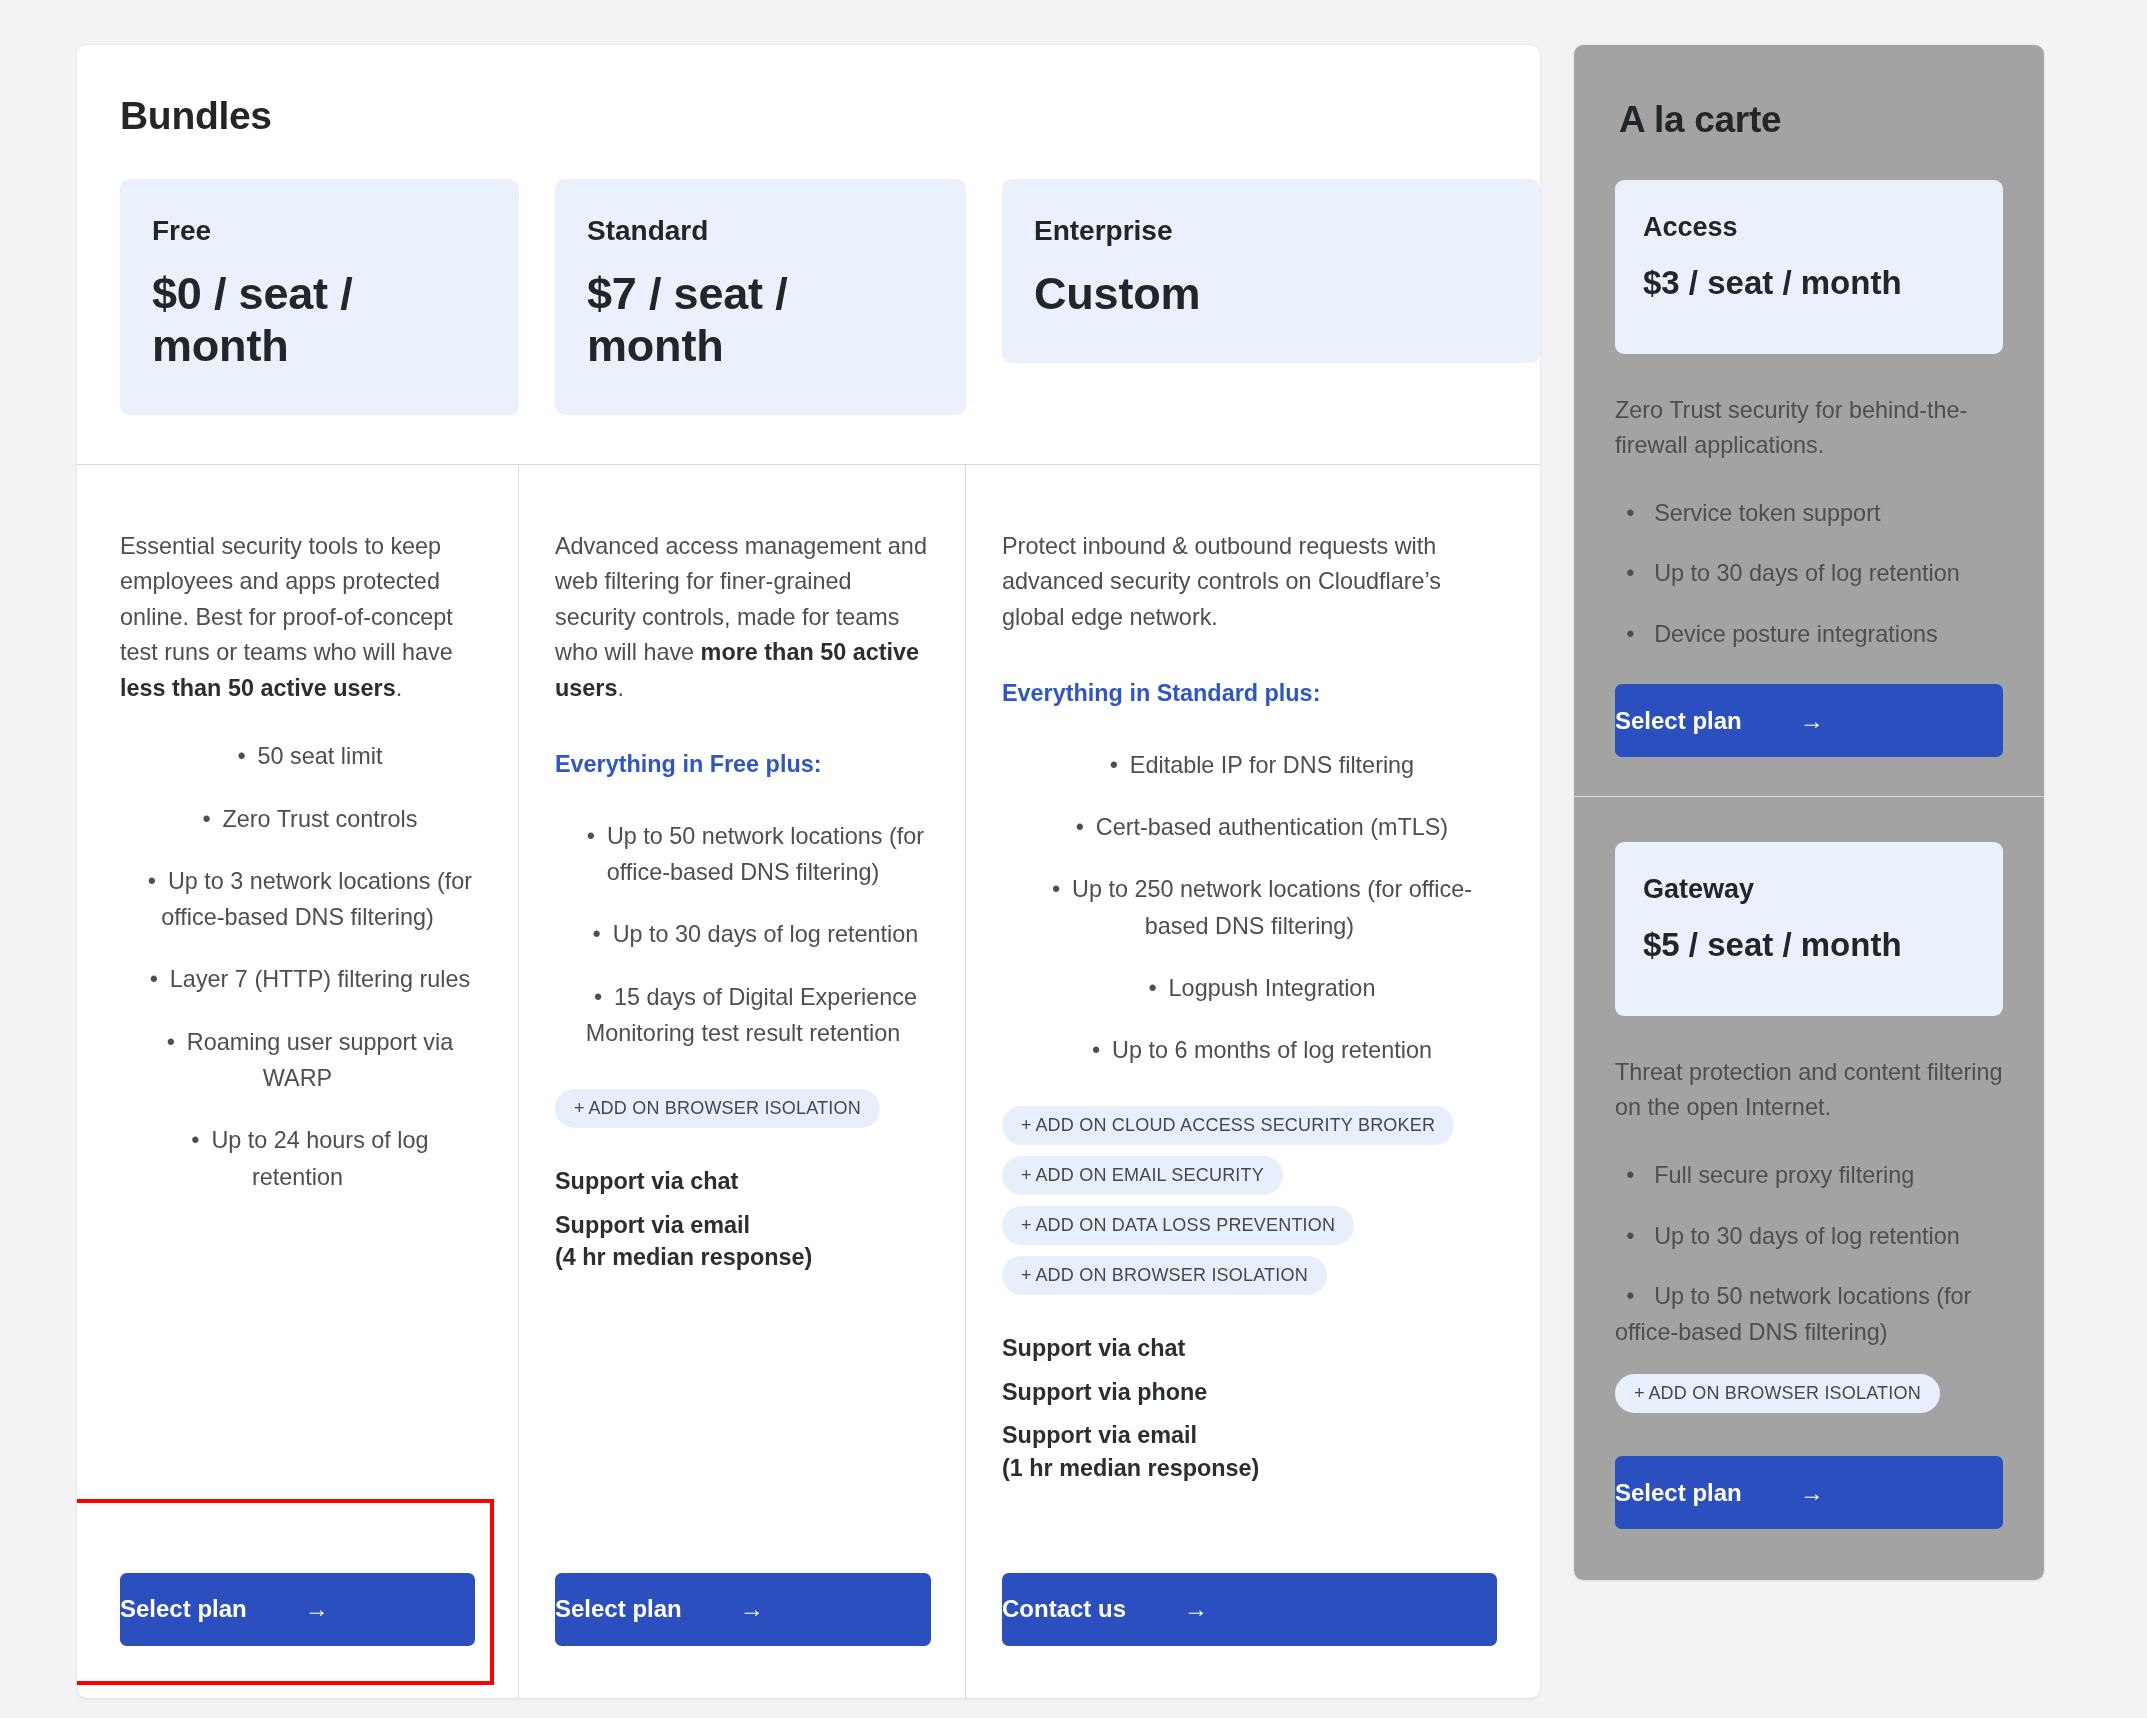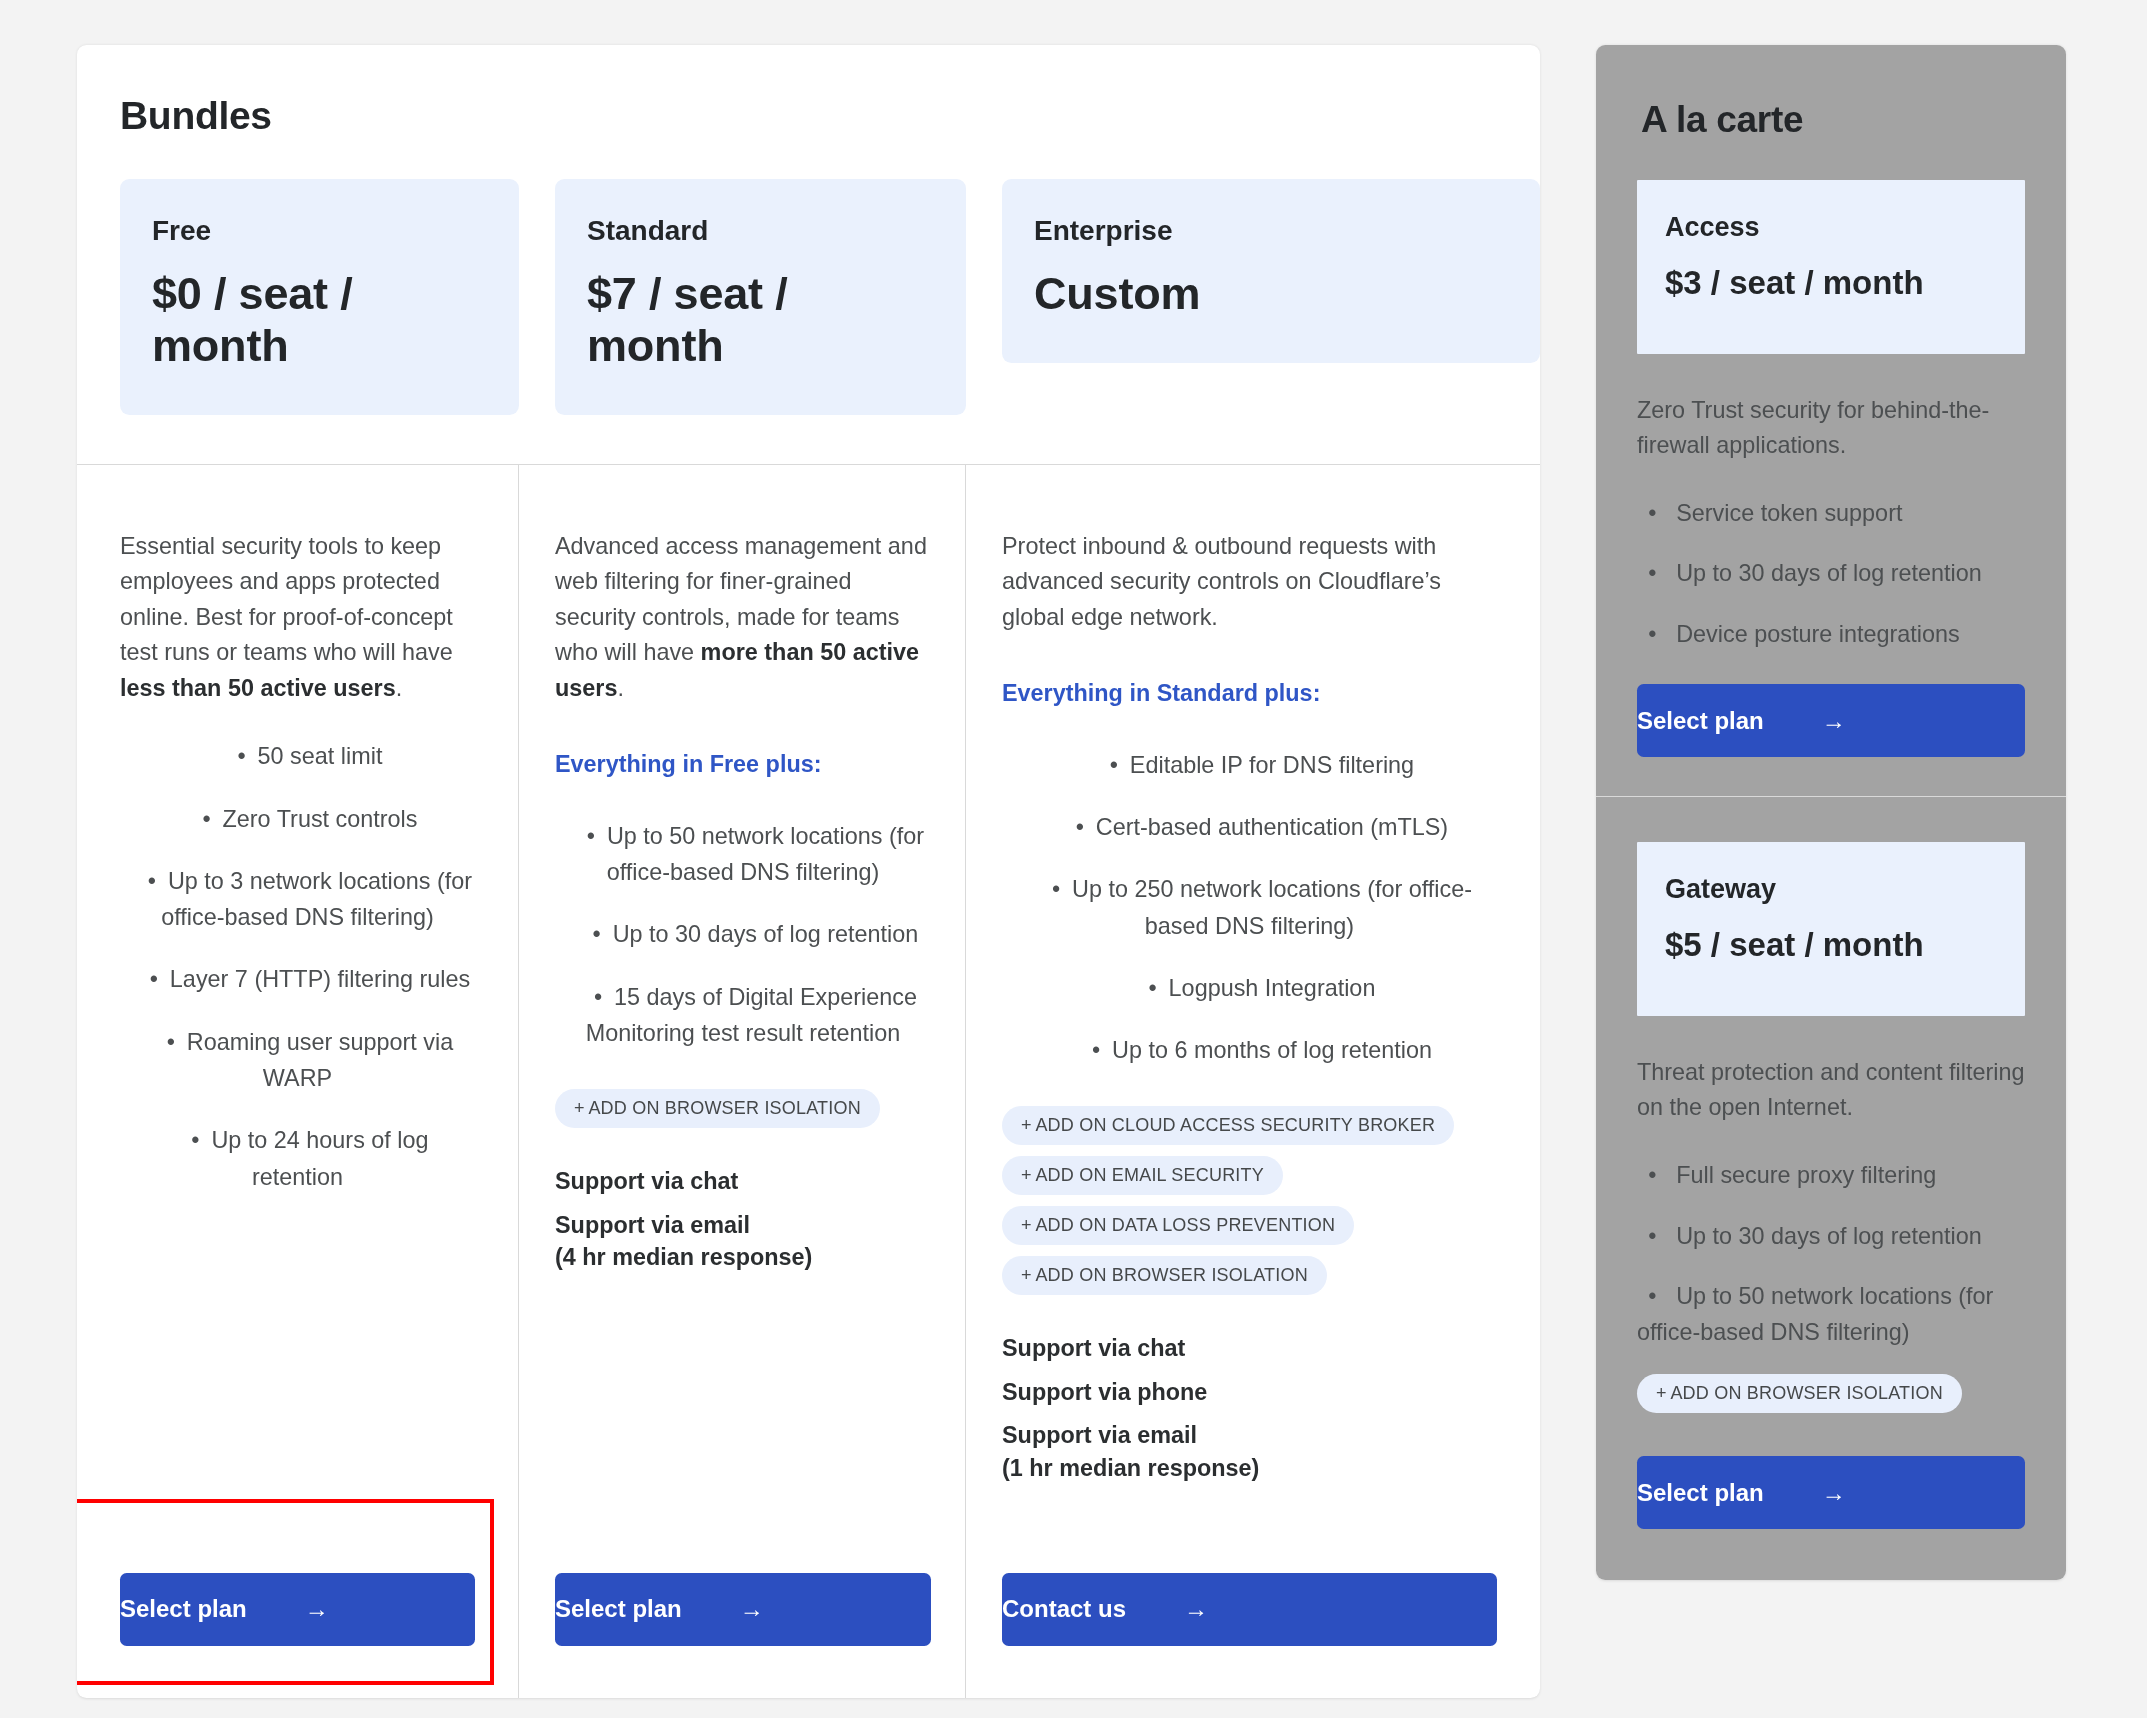--- a/index.html
+++ b/index.html
@@ -9,21 +9,21 @@
     height: 1718px;
     background: #f3f3f3;
     font-family: "Liberation Sans", sans-serif;
     color: #36393a;
     overflow: hidden;
   }
 
   .page {
     display: flex;
     align-items: flex-start;
-    gap: 56px;
+    gap: 34px;
     padding: 45px 56px 0 77px;
   }
 
   
   .bundles-card {
     width: 1463px;
     background: #ffffff;
     border-radius: 9.4px;
     box-shadow: 0 0.9px 2.8px rgba(0,0,0,0.10);
     overflow: hidden;
@@ -196,21 +196,21 @@
     letter-spacing: -0.3px;
     padding: 54px 0 0 45px;
   }
 
   .ac-section { padding: 0 41px; }
   .ac-section.first { padding-top: 39px; padding-bottom: 39px; }
   .ac-section.second { padding-top: 45px; padding-bottom: 51px; border-top: 0.9px solid #d9d9d9; }
 
   .ac-chip {
     background: #eaf1fd;
-    border-radius: 1px;
+    border-radius: 9px;
     padding: 32px 28px 39px 28px;
     min-height: 174px;
   }
   .ac-chip .ac-name {
     font-size: 27px;
     font-weight: 700;
     color: #232629;
     margin-bottom: 20.6px;
   }
   .ac-chip .ac-price {

